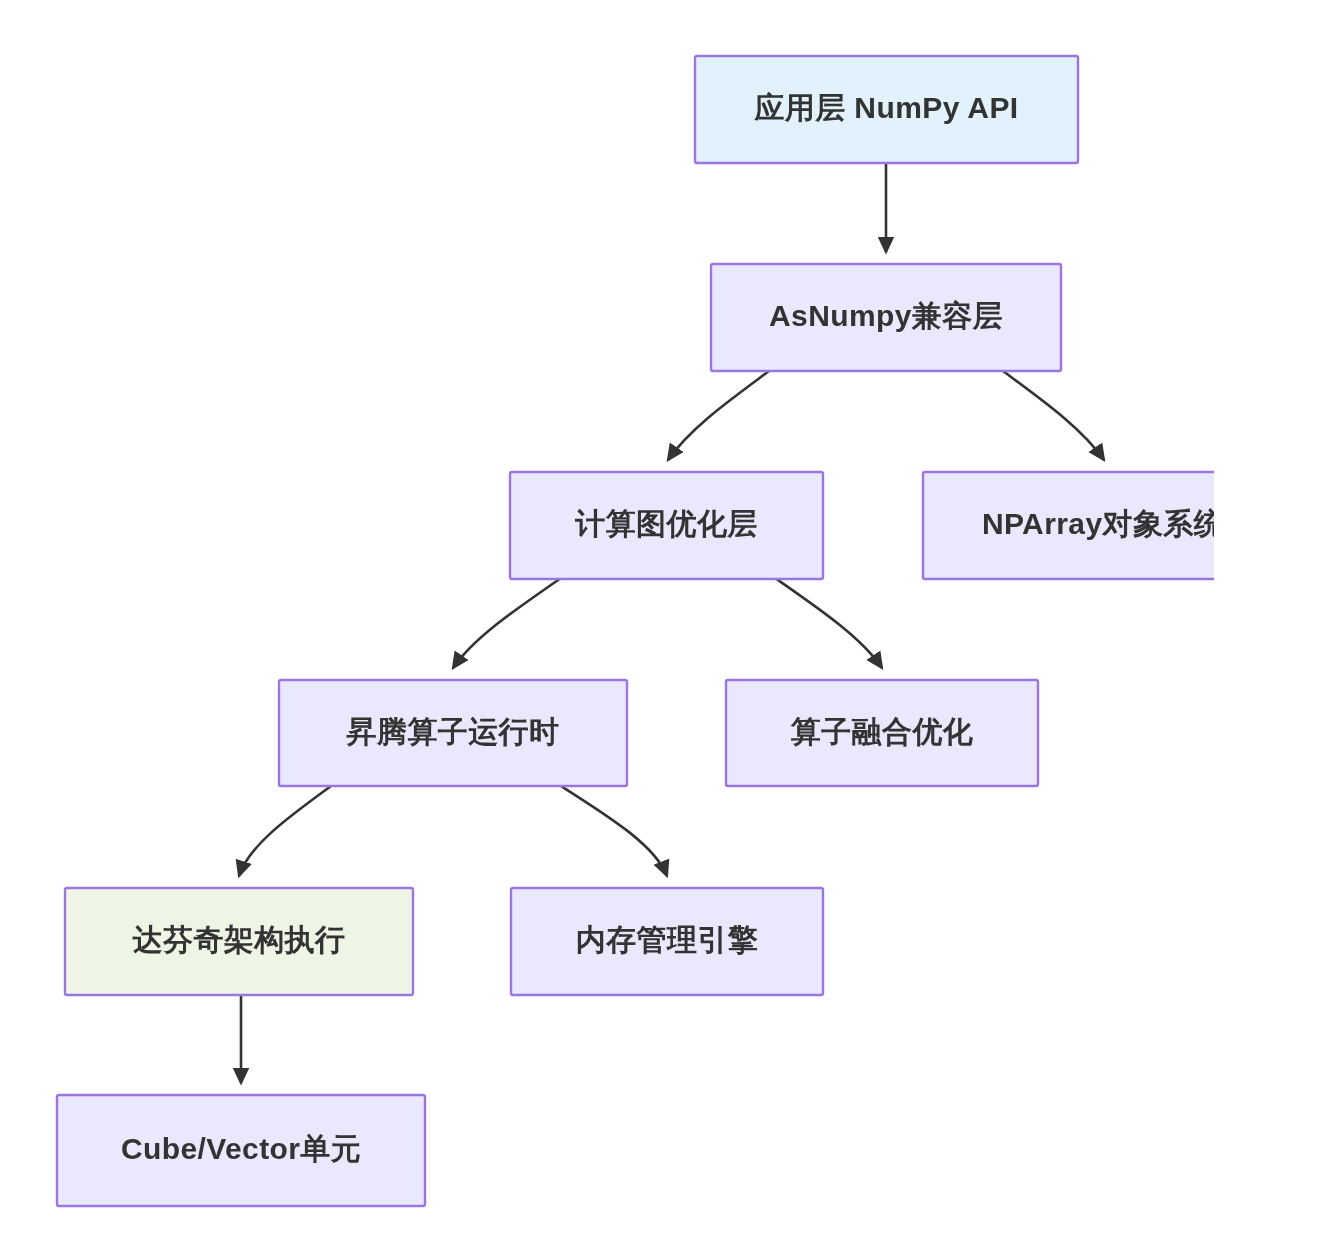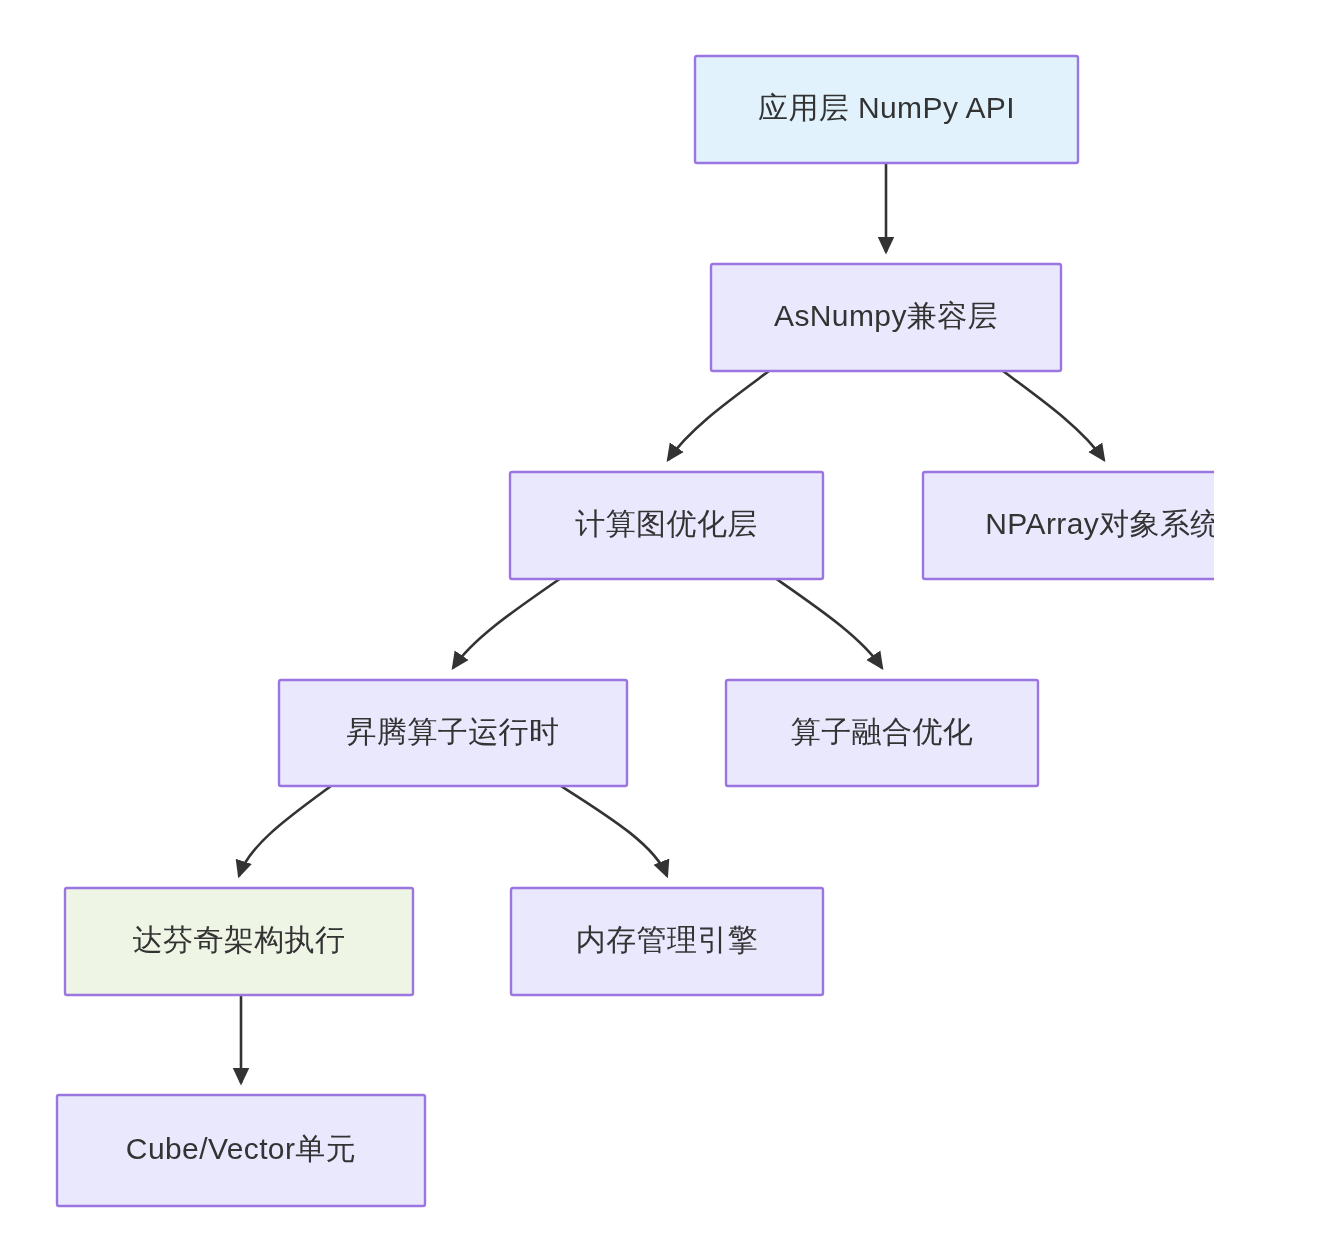--- a/index.html
+++ b/index.html
@@ -10,20 +10,21 @@
   }
   body {
     font-family: "Liberation Sans", "DejaVu Sans", sans-serif;
   }
   #diagram-root {
     position: relative;
     width: 1214px;
     height: 1260px;
     background: #ffffff;
     overflow: hidden;
+    font-weight: bold;
   }
   svg#flowchart {
     display: block;
     width: 1337px;
     height: 1260px;
   }
   .node-rect {
     stroke-width: 2.4px;
   }
   .node-label {

